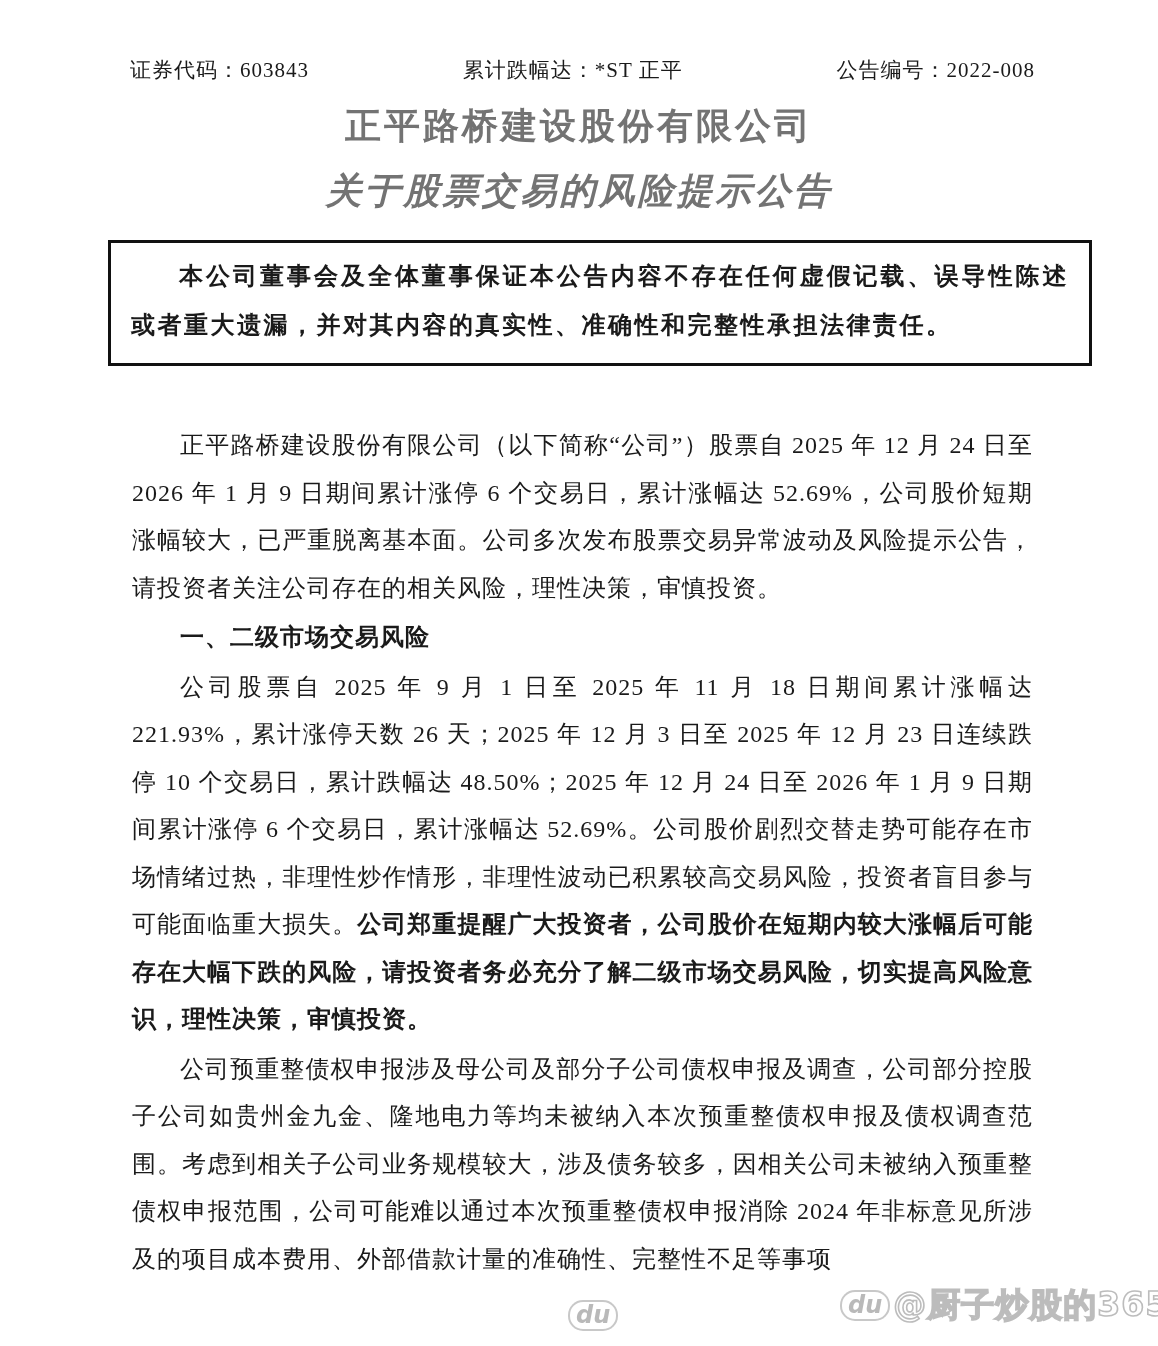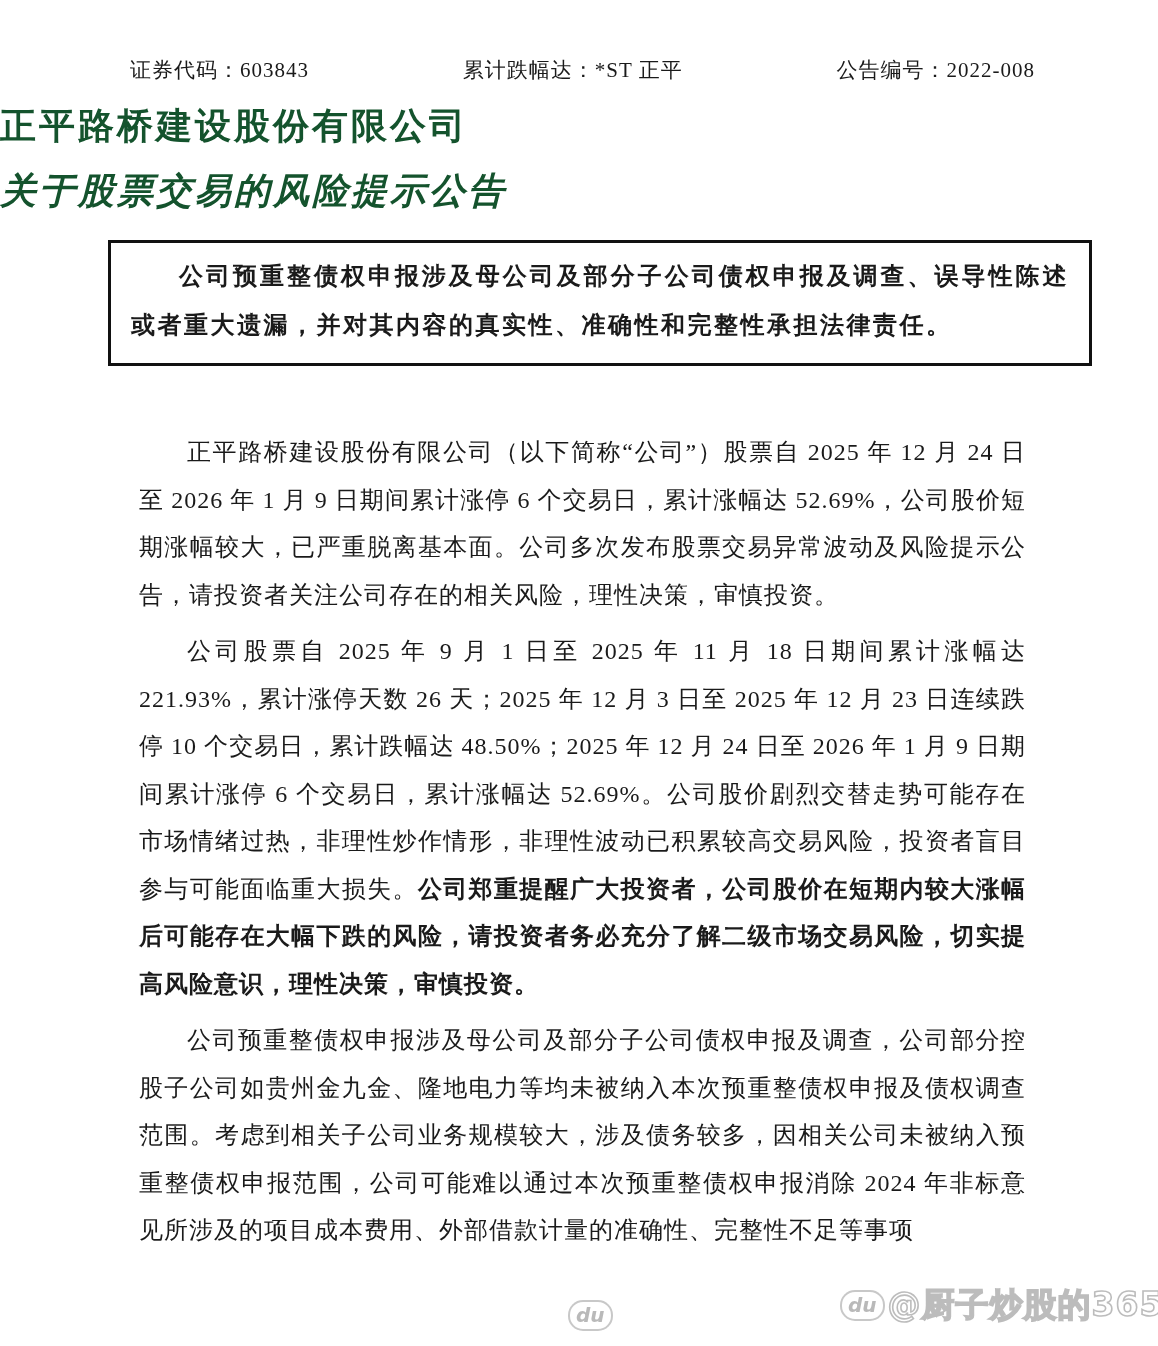--- a/index.html
+++ b/index.html
@@ -14,55 +14,56 @@
   .page { position:absolute; inset:0; }
 
   .doc-header {
     position:absolute; top:56px; left:130px; width:905px;
     display:flex; justify-content:space-between; align-items:center;
     font-size:21px; letter-spacing:1px;
   }
 
   .title {
     position:absolute; left:0; width:100%;
+    text-align:center;
     font-family:"Liberation Sans","DejaVu Sans",sans-serif;
     font-weight:700; font-size:36px; letter-spacing:3px;
-    color:#14532d;
+    color:#737373;
   }
   .t1 { top:102px; }
   .t2 { top:167px;font-style:italic; }
 
   .decl-box {
     position:absolute; top:240px; left:108px;
     width:938px;
     border:3px solid #111;
     padding:9px 20px 13px 20px;
     font-size:24px; font-weight:700;
     line-height:49px; letter-spacing:2.5px;
     text-align:justify;
   }
   .decl-box p { margin:0; text-indent:2em; }
 
   .body-text {
     position:absolute; top:420px; left:130px; width:905px;
     font-size:24px; line-height:47.5px; letter-spacing:1px;
     text-align:justify;
   }
-  .body-text p { margin:9px; text-indent:2em; }
+  .body-text p { margin:2px; text-indent:2em; }
   .body-text p.heading { font-weight:700; }
   .body-text .b { font-weight:700; }
 
   .wm-big {
     position:absolute; left:840px; top:1283px;
     display:flex; align-items:center; gap:3px;
     white-space:nowrap;
   }
   .wm-logo, .wm-badge {
     font-family:"DejaVu Sans",sans-serif;
-    font-weight:700; font-style:italic; font-size:20px;
+    font-weight:700; font-style:italic; font-size:24px;
     color:rgba(168,168,168,0.8);
     border:2px solid rgba(182,182,182,0.75);
     border-radius:15px;
     padding:1px 6px 2px 6px;
     background:rgba(255,255,255,0.25);
     line-height:24px;
   }
   .wm-text {
     font-family:"DejaVu Sans",sans-serif;
     font-weight:700; font-size:33px; letter-spacing:1px;
@@ -79,25 +80,26 @@
   <div class="doc-header">
     <span>证券代码：603843</span>
     <span>累计跌幅达：*ST 正平</span>
     <span>公告编号：2022-008</span>
   </div>
 
   <div class="title t1">正平路桥建设股份有限公司</div>
   <div class="title t2">关于股票交易的风险提示公告</div>
 
   <div class="decl-box">
-    <p>公司预重整债权申报涉及母公司及部分子公司债权申报及调查、误导性陈述或者重大遗漏，并对其内容的真实性、准确性和完整性承担法律责任。</p>
+    <p>本公司董事会及全体董事保证本公告内容不存在任何虚假记载、误导性陈述或者重大遗漏，并对其内容的真实性、准确性和完整性承担法律责任。</p>
   </div>
 
   <div class="body-text">
       <p class="body"><span>正平路桥建设股份有限公司（以下简称“公司”）股票自 2025 年 12 月 24 日至 2026 年 1 月 9 日期间累计涨停 6 个交易日，累计涨幅达 52.69%，公司股价短期涨幅较大，已严重脱离基本面。公司多次发布股票交易异常波动及风险提示公告，请投资者关注公司存在的相关风险，理性决策，审慎投资。</span></p>
+      <p class="heading"><span class="b">一、二级市场交易风险</span></p>
       <p class="body"><span>公司股票自 2025 年 9 月 1 日至 2025 年 11 月 18 日期间累计涨幅达 221.93%，累计涨停天数 26 天；2025 年 12 月 3 日至 2025 年 12 月 23 日连续跌停 10 个交易日，累计跌幅达 48.50%；2025 年 12 月 24 日至 2026 年 1 月 9 日期间累计涨停 6 个交易日，累计涨幅达 52.69%。公司股价剧烈交替走势可能存在市场情绪过热，非理性炒作情形，非理性波动已积累较高交易风险，投资者盲目参与可能面临重大损失。</span><span class="b">公司郑重提醒广大投资者，公司股价在短期内较大涨幅后可能存在大幅下跌的风险，请投资者务必充分了解二级市场交易风险，切实提高风险意识，理性决策，审慎投资。</span></p>
       <p class="body"><span>公司预重整债权申报涉及母公司及部分子公司债权申报及调查，公司部分控股子公司如贵州金九金、隆地电力等均未被纳入本次预重整债权申报及债权调查范围。考虑到相关子公司业务规模较大，涉及债务较多，因相关公司未被纳入预重整债权申报范围，公司可能难以通过本次预重整债权申报消除 2024 年非标意见所涉及的项目成本费用、外部借款计量的准确性、完整性不足等事项</span></p>
     </div>
 
   <div class="wm-big">
     <span class="wm-logo">du</span>
     <span class="wm-text">@厨子炒股的365天</span>
   </div>
   <span class="wm-badge">du</span>
 

